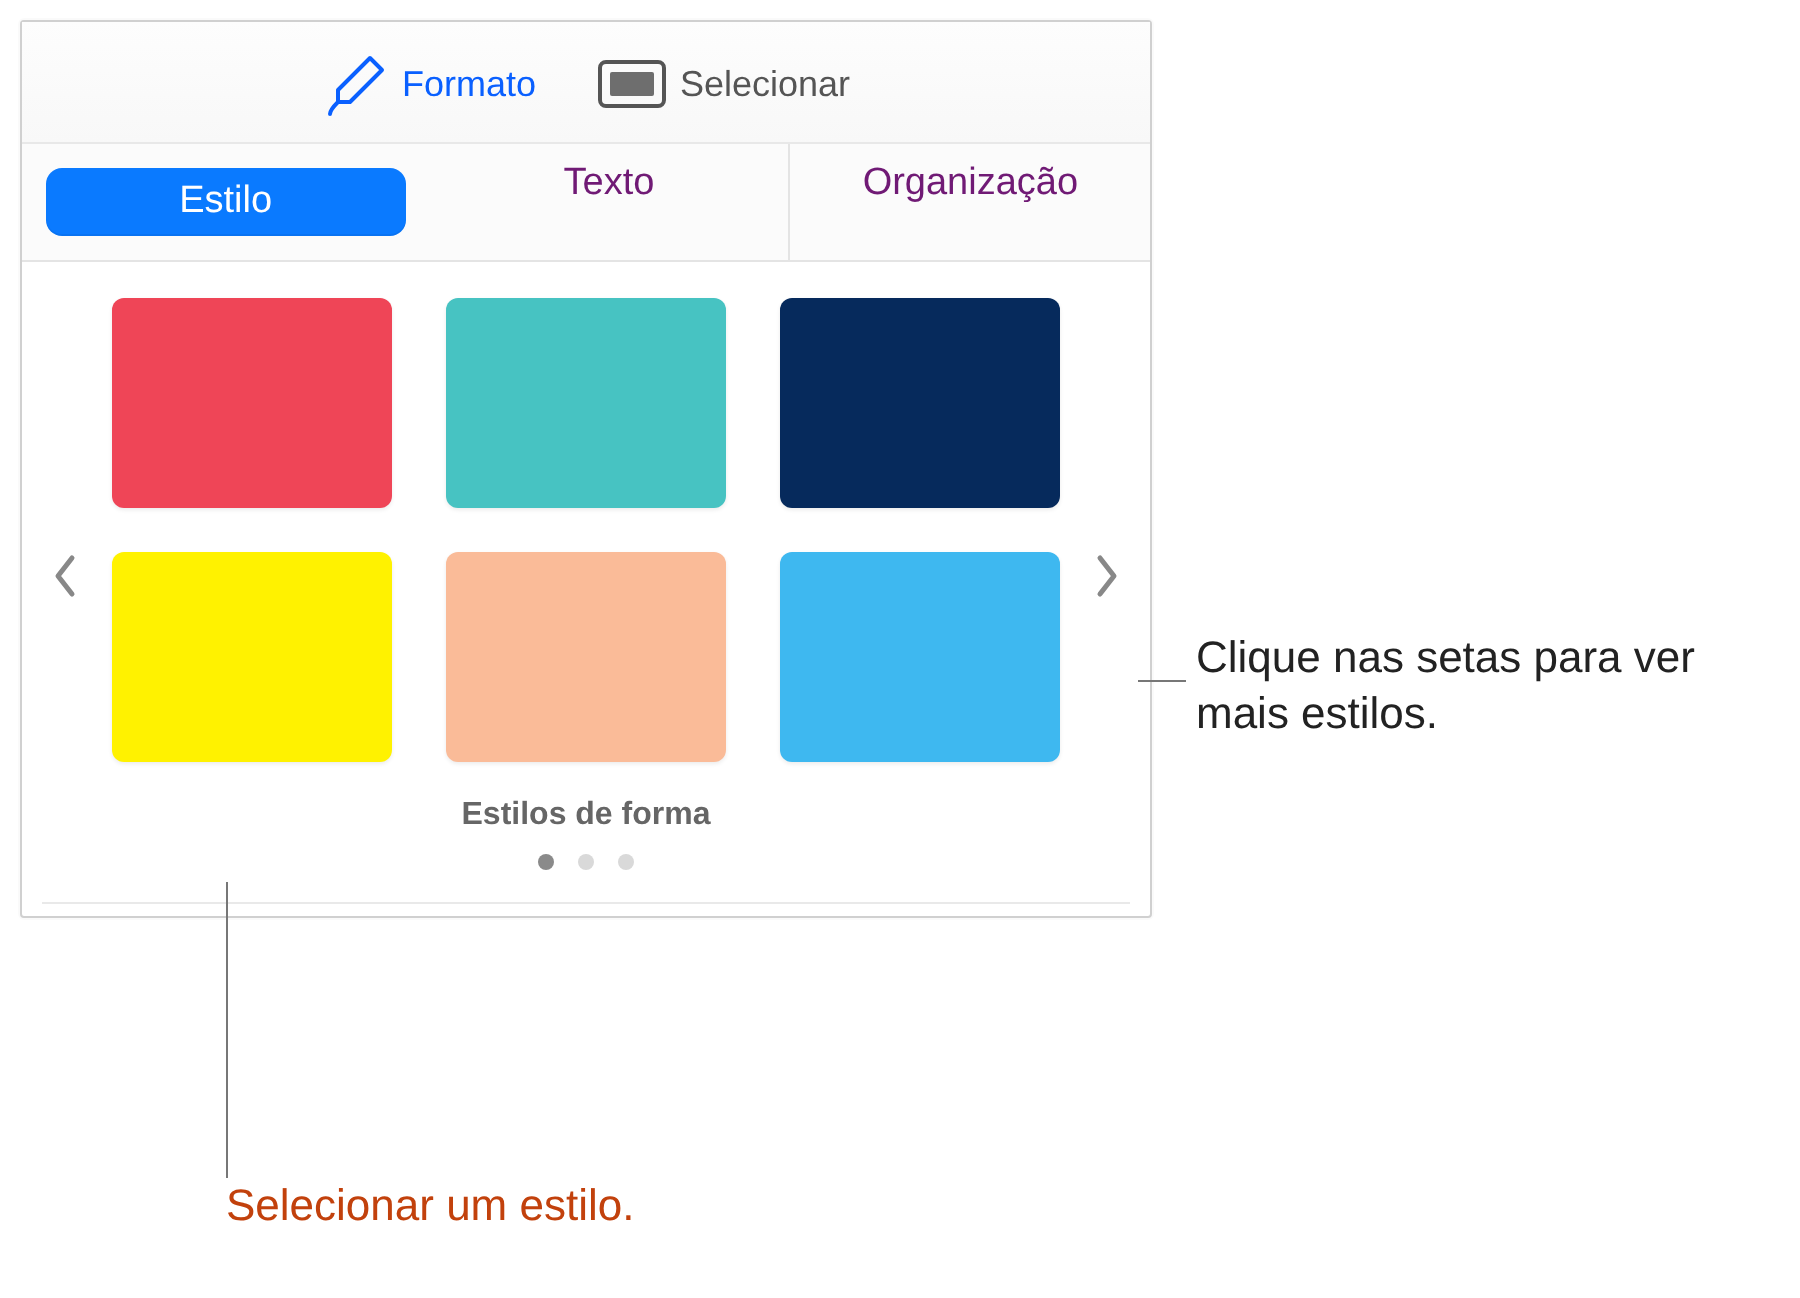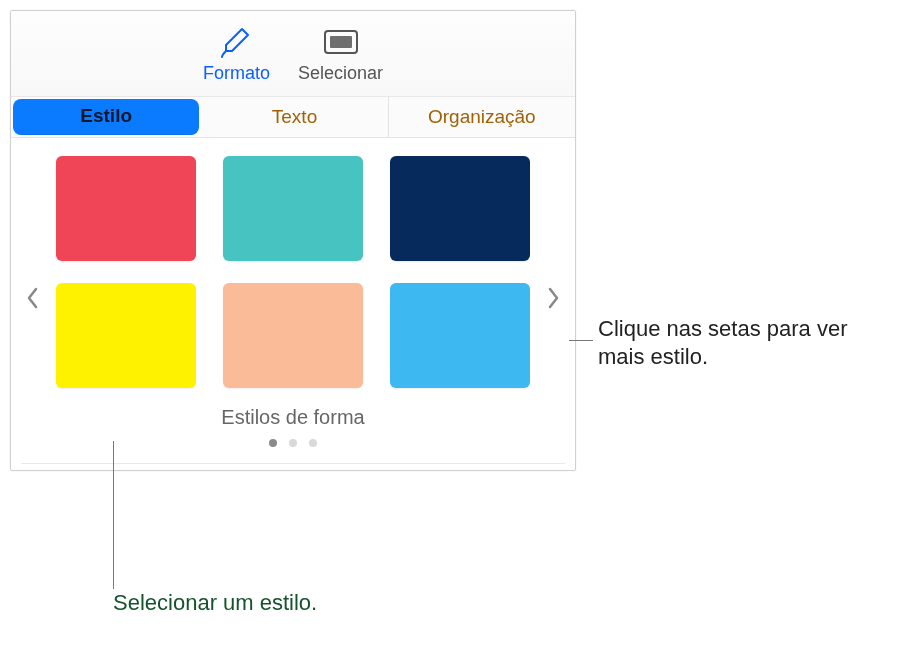--- a/index.html
+++ b/index.html
@@ -27,21 +27,21 @@
     .toolbar {
       display: flex;
       justify-content: center;
       gap: 28px;
       padding: 14px 8px 12px 8px;
       border-bottom: 1px solid #e8e8e8;
       background: linear-gradient(#fdfdfd, #f8f8f8);
     }
     .toolbar-item {
       display: flex;
-      flex-direction: column;
+      flex-direction: row;
       align-items: center;
       gap: 4px;
       cursor: pointer;
       color: #444;
     }
     .toolbar-item .icon-wrap {
       height: 34px;
       display: flex;
       align-items: center;
       justify-content: center;
@@ -59,36 +59,35 @@
     .tabs {
       display: flex;
       border-bottom: 1px solid #e4e4e4;
       background: #fbfbfb;
     }
     .tab {
       flex: 1;
       text-align: center;
       padding: 9px 0;
       font-size: 19px;
-      color: #a16207;
+      color: #701a75;
       cursor: pointer;
       border-right: 1px solid #e4e4e4;
     }
     .tab:last-child {
       border-right: none;
     }
     .tab.active {
       background: #0a7aff;
-      color: #0f172a;
+      color: #ffffff;
       border-radius: 8px;
-      margin: 2px;
+      margin: 12px;
       padding: 6px 0;
       border-right: none;
       box-shadow: inset 0 -1px 0 rgba(0,0,0,0.05);
-      font-weight: bold;
     }
     .style-area {
       position: relative;
       padding: 18px 42px 2px 42px;
     }
     .style-grid {
       display: grid;
       grid-template-columns: repeat(3, 1fr);
       gap: 22px 20px;
       justify-items: center;
@@ -108,23 +107,23 @@
       cursor: pointer;
       font-size: 28px;
       width: 30px;
       text-align: center;
       user-select: none;
     }
     .nav-left { left: 6px; }
     .nav-right { right: 6px; }
     .section-title {
       text-align: center;
-      font-size: 20px;
+      font-size: 16px;
       color: #666;
-      font-weight: 400;
+      font-weight: 700;
       margin-top: 18px;
     }
     .page-dots {
       display: flex;
       justify-content: center;
       gap: 12px;
       margin-top: 10px;
       margin-bottom: 14px;
     }
     .dot {
@@ -148,21 +147,21 @@
       font-size: 22px;
       color: #222;
       line-height: 1.25;
       width: 290px;
     }
     .callout-bottom {
       position: absolute;
       left: 113px;
       top: 590px;
       font-size: 22px;
-      color: #14532d;
+      color: #c2410c;
     }
     .leader-right {
       position: absolute;
       left: 569px;
       top: 340px;
       width: 24px;
       height: 1px;
       background: #777;
     }
     .leader-bottom {
@@ -240,16 +239,16 @@
       <div class="dot active"></div>
       <div class="dot"></div>
       <div class="dot"></div>
     </div>
   </div>
 
   <div class="divider-bottom"></div>
 </div>
 
 <div class="leader-right"></div>
-<div class="callout-right">Clique nas setas para ver mais estilo.</div>
+<div class="callout-right">Clique nas setas para ver mais estilos.</div>
 
 <div class="leader-bottom"></div>
 <div class="callout-bottom">Selecionar um estilo.</div>
 
 </body></html>

